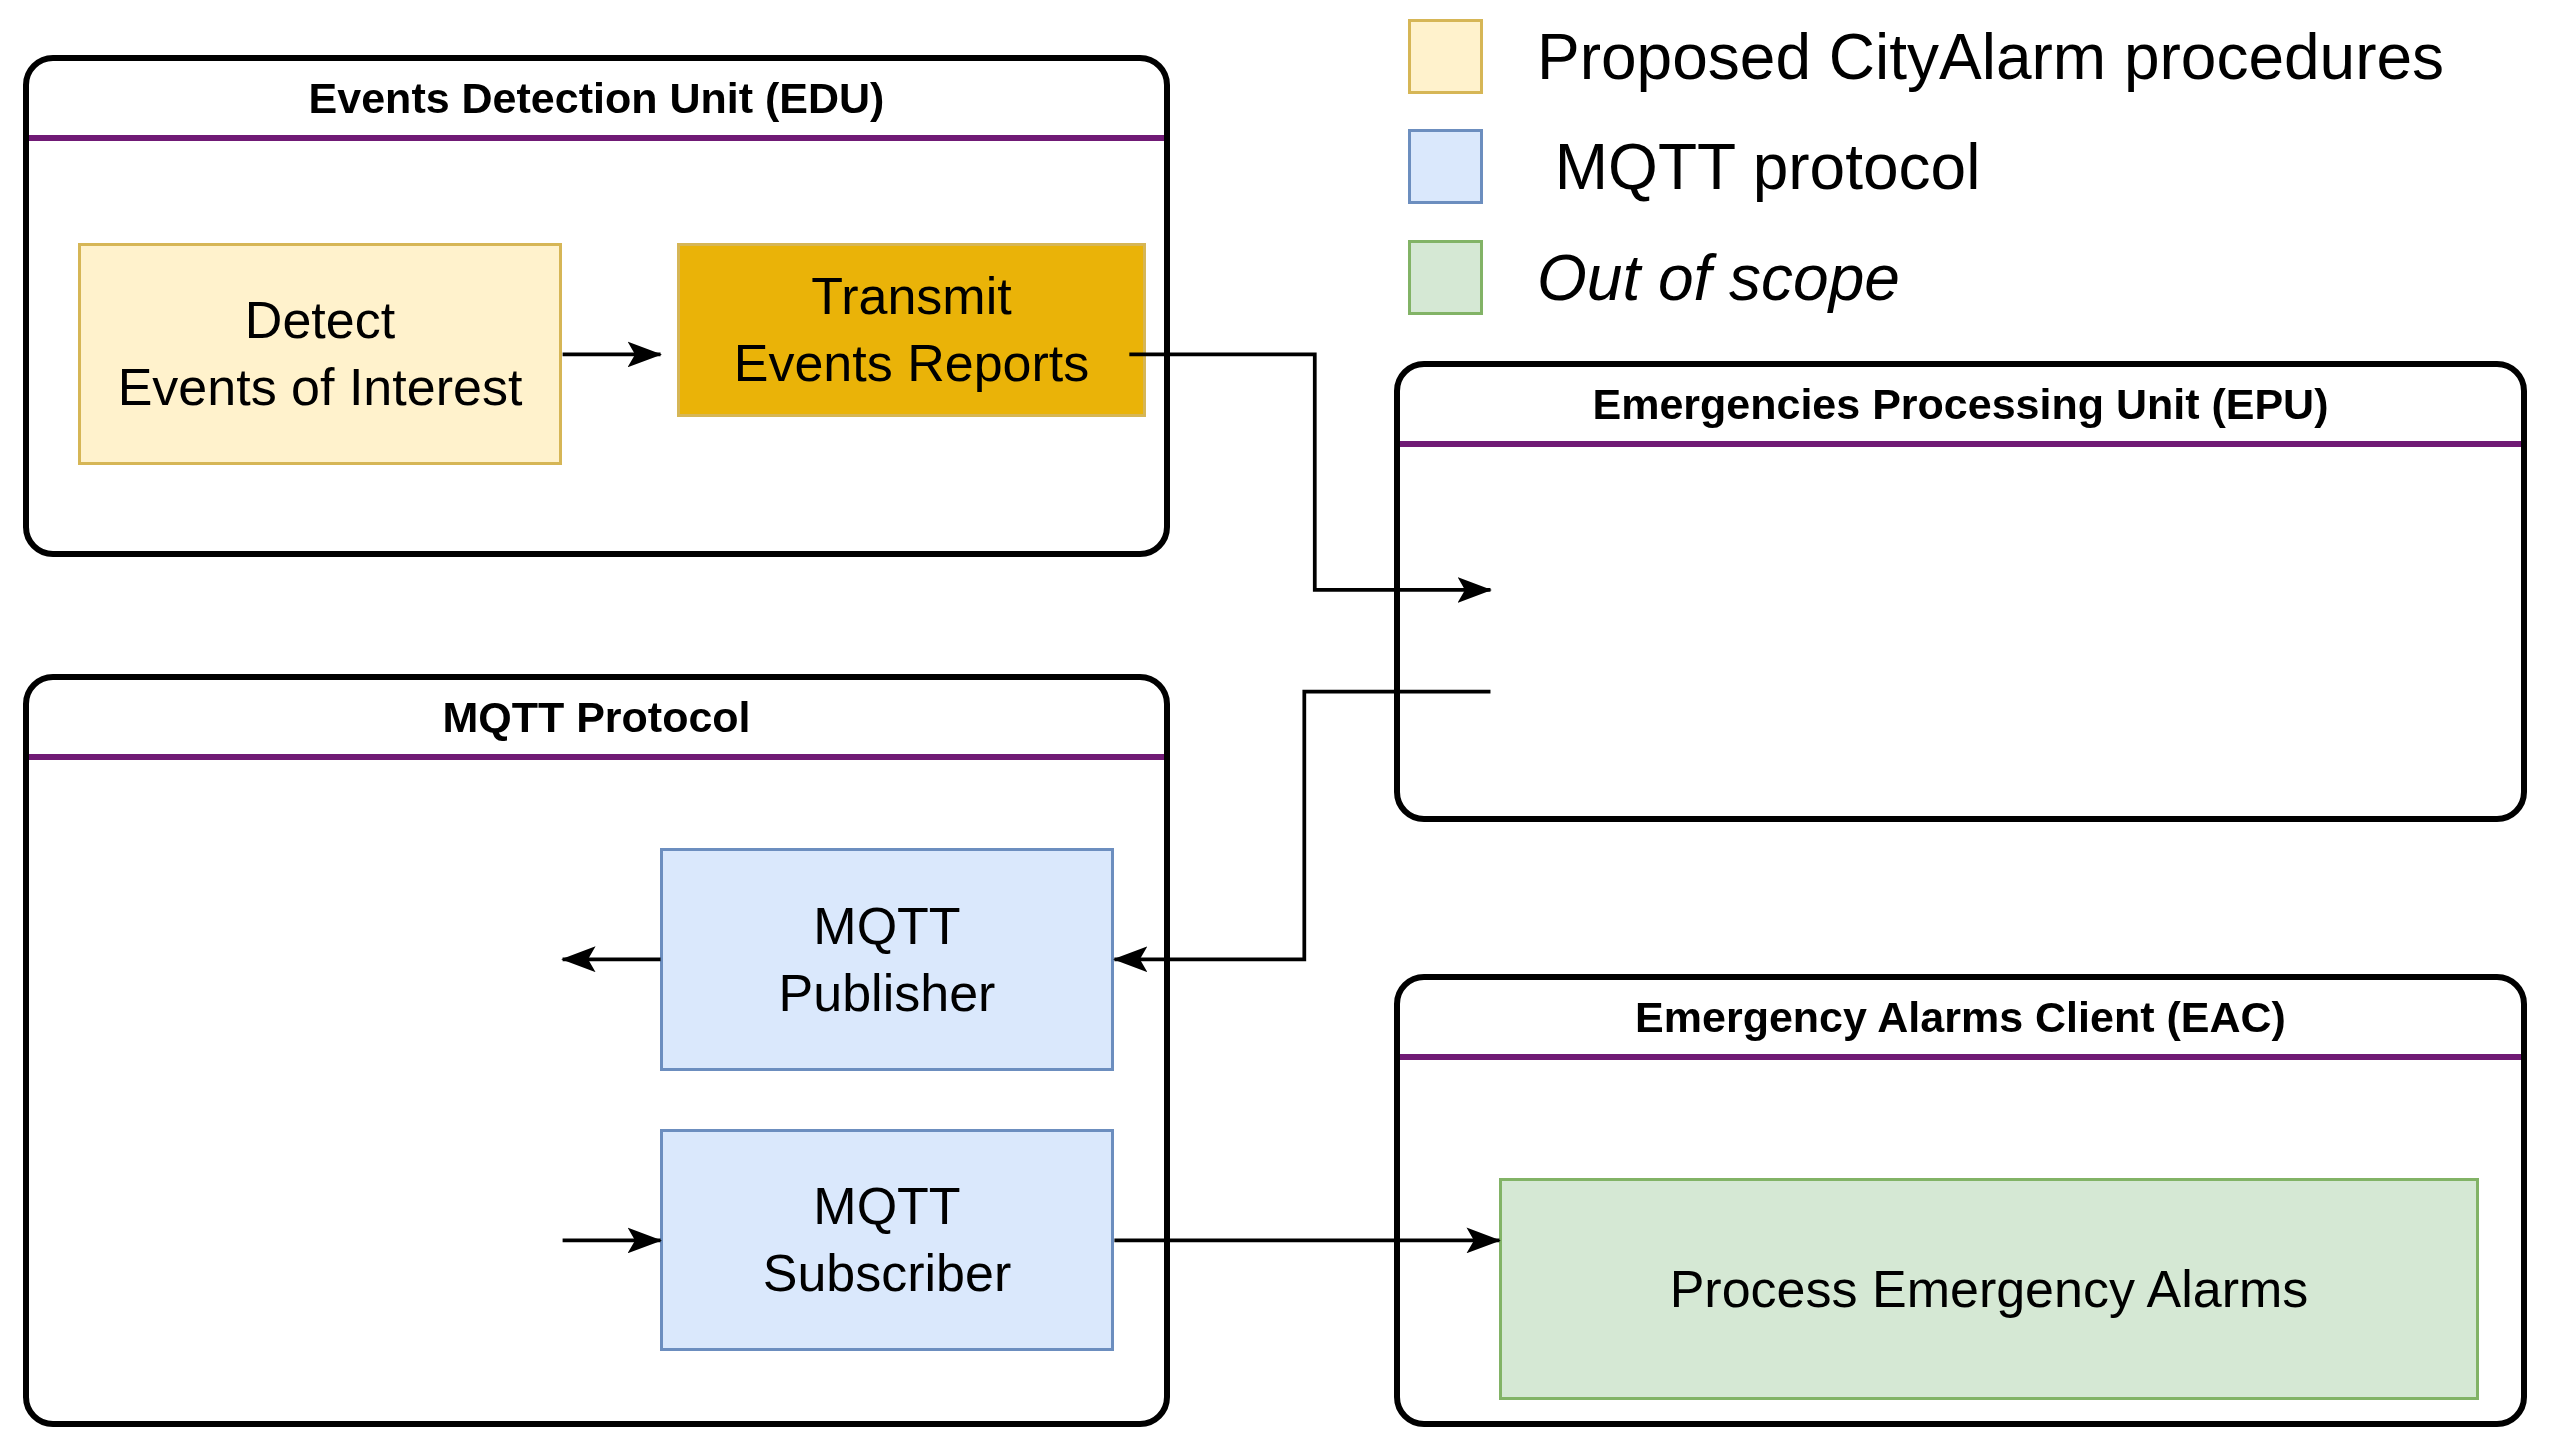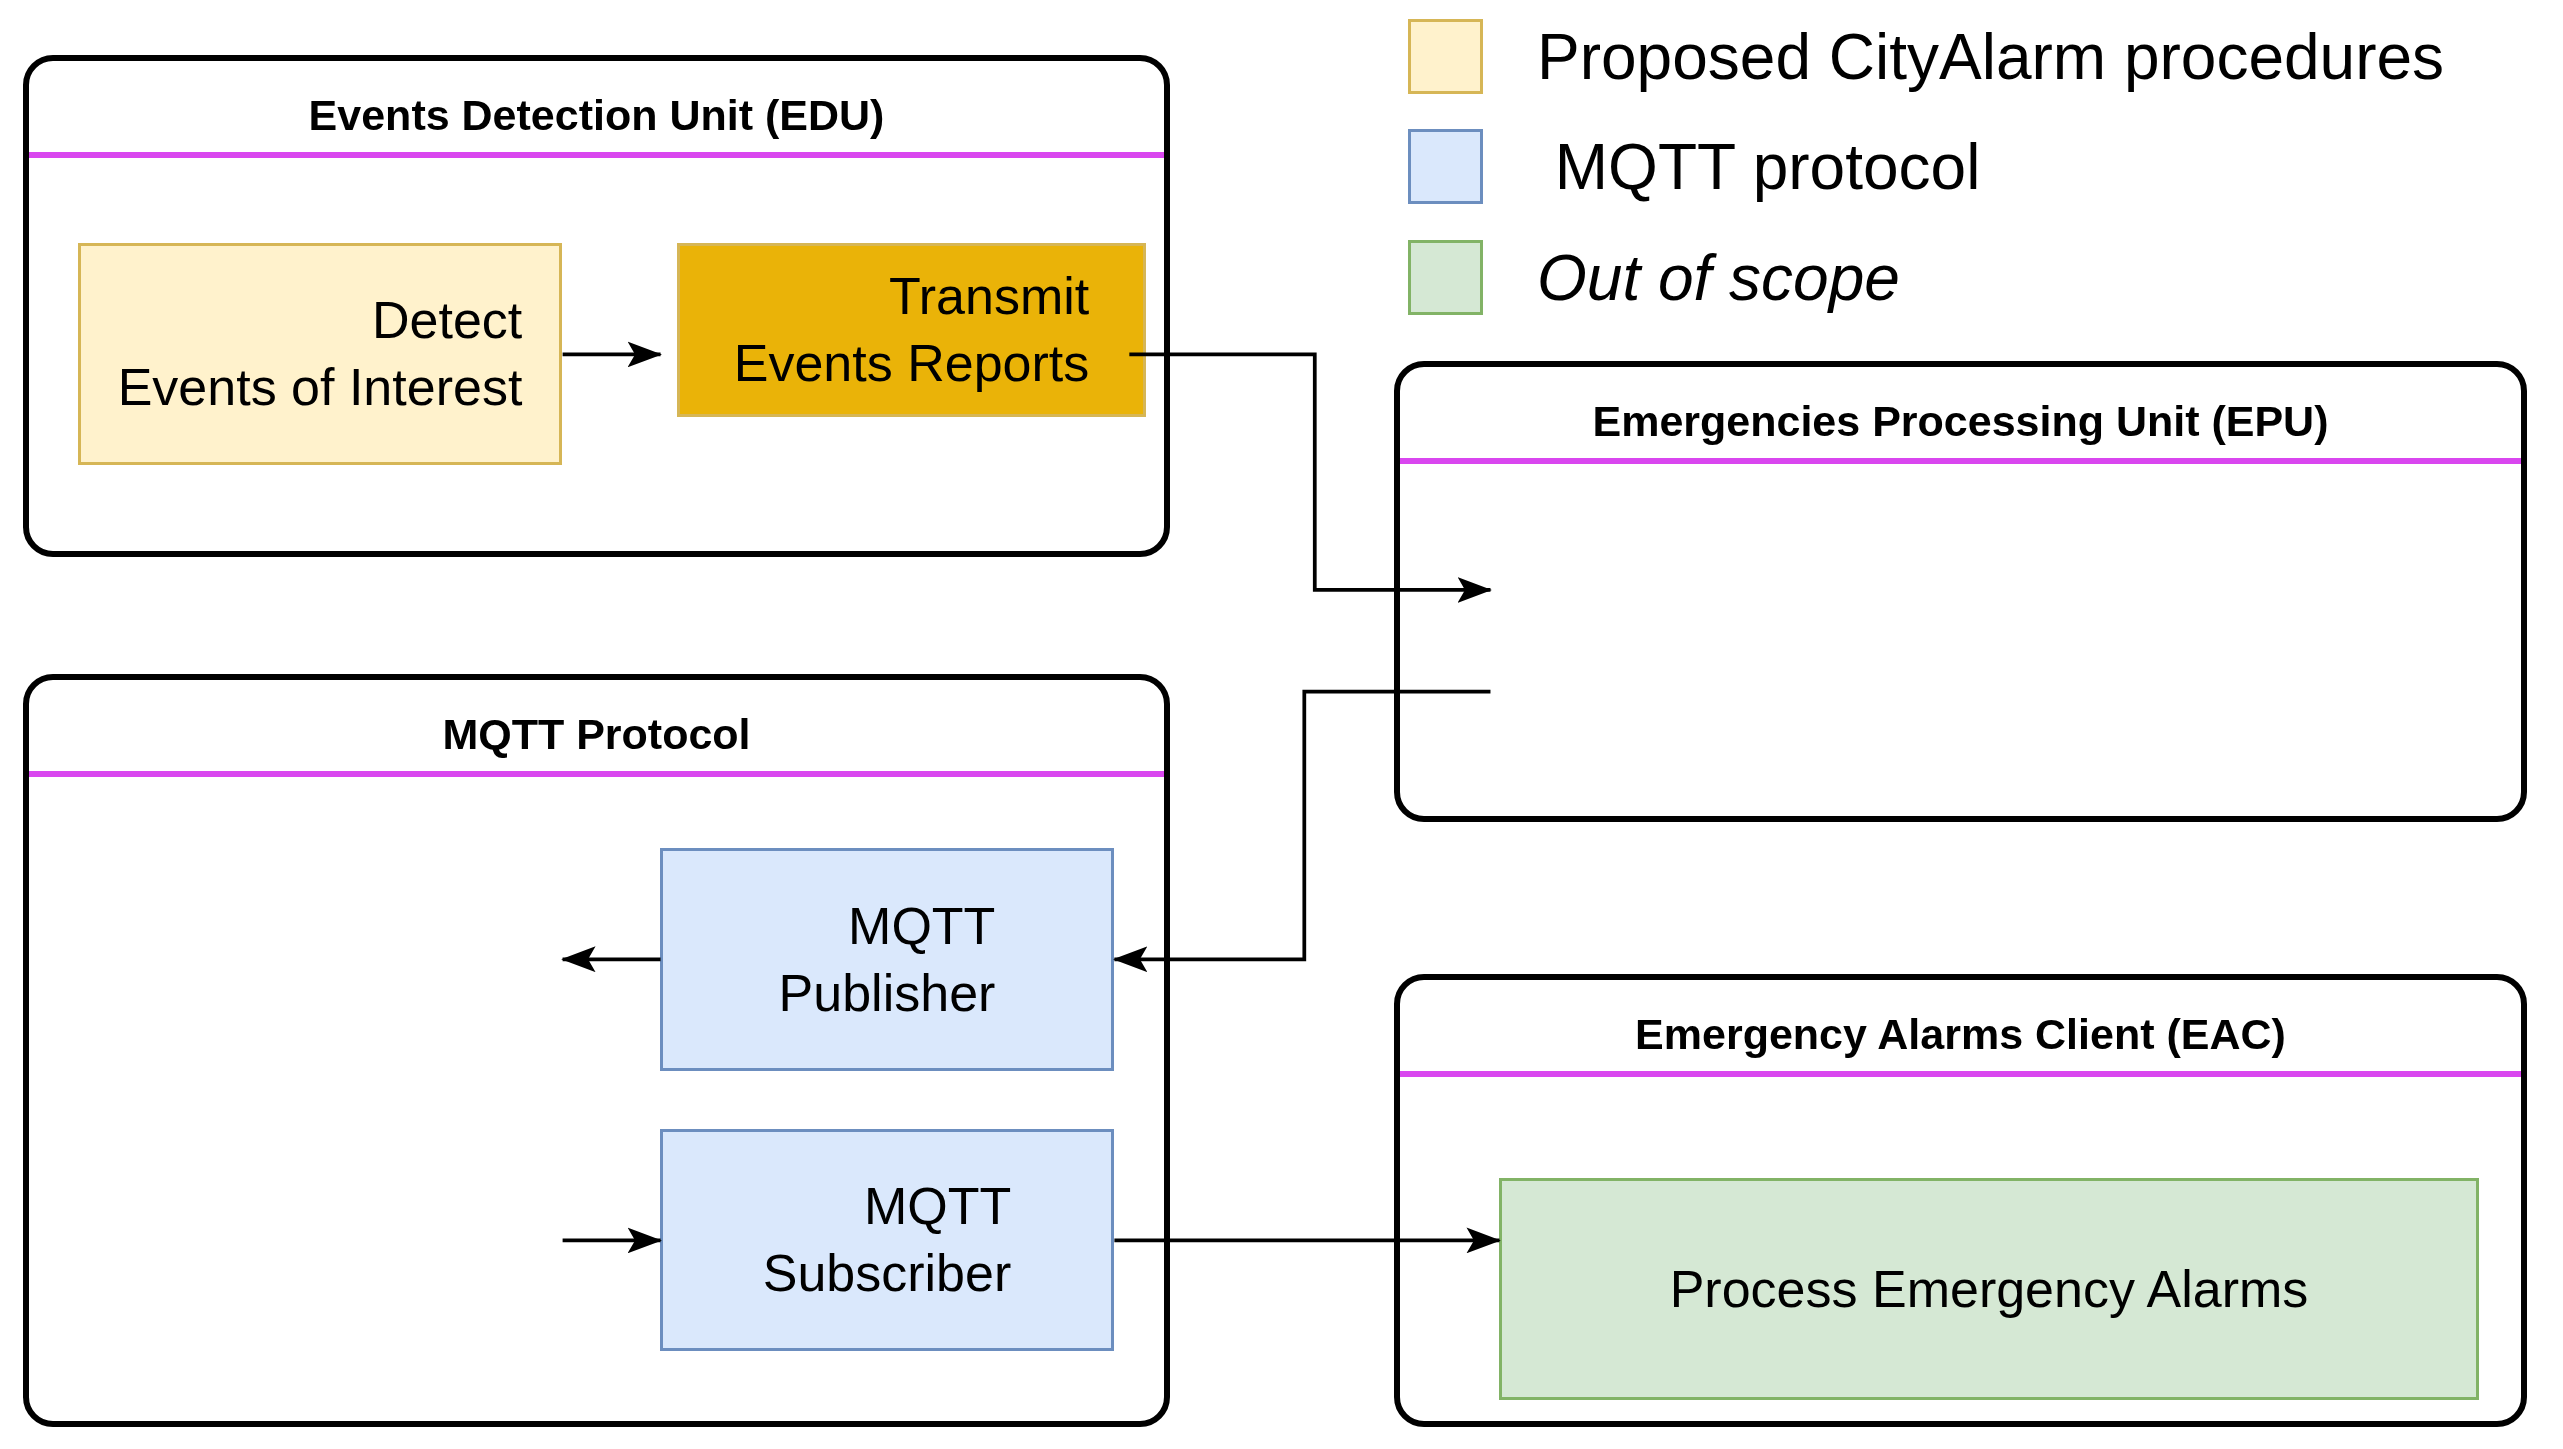--- a/index.html
+++ b/index.html
@@ -20,38 +20,37 @@
     position: absolute;
     box-sizing: border-box;
     background: #ffffff;
     border: 6px solid #000000;
     border-radius: 30px;
   }
   .group-title {
     box-sizing: border-box;
     height: 80px;
     width: 100%;
-    border-bottom: 6px solid #d946ef;
+    border-bottom: 6px solid #701a75;
     display: flex;
     align-items: center;
     justify-content: center;
     font-weight: bold;
     font-size: 43px;
     white-space: nowrap;
-    margin-top: 17px;
   }
   
   .node {
     position: absolute;
     box-sizing: border-box;
     border: 3.7px solid;
     display: flex;
     align-items: center;
     justify-content: center;
-    text-align: right;
+    text-align: center;
     font-size: 52px;
     line-height: 1.28;
     white-space: pre-line;
   }
   
   #edges {
     position: absolute;
     left: 0; top: 0;
     width: 2563px; height: 1449px;
     z-index: 5;

